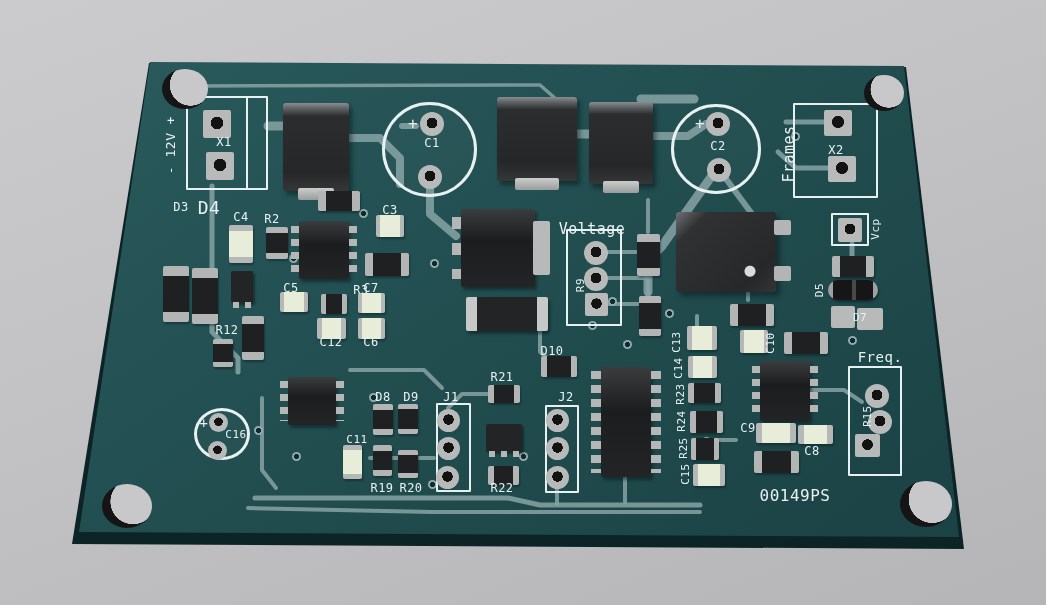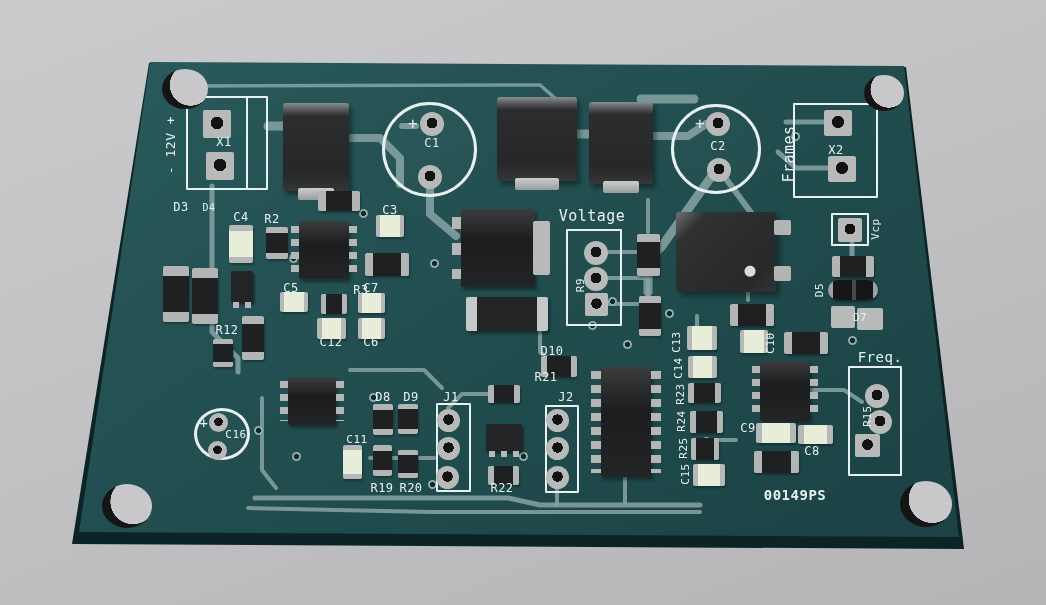--- a/index.html
+++ b/index.html
@@ -205,59 +205,59 @@
       <div class="via" style="left: 516px; top: 126px;"></div>
       <div class="via" style="left: 254px; top: 426px;"></div>
       <div class="via" style="left: 848px; top: 336px;"></div>
       <div class="mhole" style="left: 162px; top: 69px; width: 46px; height: 40px;"></div>
       <div class="mhole" style="left: 864px; top: 75px; width: 40px; height: 36px;"></div>
       <div class="mhole" style="left: 102px; top: 484px; width: 50px; height: 44px;"></div>
       <div class="mhole" style="left: 900px; top: 481px; width: 52px; height: 46px;"></div>
       <div class="lbl v" style="left: 170px; top: 145px; font-size: 13px;">- 12V +</div>
       <div class="lbl" style="left: 224px; top: 142px; font-size: 12px;">X1</div>
       <div class="lbl" style="left: 181px; top: 207px; font-size: 12px;">D3</div>
-      <div class="lbl" style="left: 209px; top: 207px; font-size: 10px;">D4</div>
+      <div class="lbl" style="left: 209px; top: 207px; font-size: 18px;">D4</div>
       <div class="lbl" style="left: 241px; top: 217px; font-size: 12px;">C4</div>
       <div class="lbl" style="left: 272px; top: 219px; font-size: 12px;">R2</div>
       <div class="lbl" style="left: 390px; top: 210px; font-size: 12px;">C3</div>
       <div class="lbl" style="left: 291px; top: 288px; font-size: 12px;">C5</div>
       <div class="lbl" style="left: 329px; top: 290px; font-size: 12px; margin-left: 32px;">R3</div>
       <div class="lbl" style="left: 371px; top: 288px; font-size: 12px;">C7</div>
       <div class="lbl" style="left: 331px; top: 342px; font-size: 12px;">C12</div>
       <div class="lbl" style="left: 371px; top: 342px; font-size: 12px;">C6</div>
       <div class="lbl" style="left: 227px; top: 330px; font-size: 12px;">R12</div>
       <div class="lbl" style="left: 413px; top: 123px; font-size: 16px;">+</div>
       <div class="lbl" style="left: 432px; top: 143px; font-size: 12px;">C1</div>
       <div class="lbl" style="left: 700px; top: 123px; font-size: 16px;">+</div>
       <div class="lbl" style="left: 718px; top: 146px; font-size: 12px;">C2</div>
       <div class="lbl v" style="left: 789px; top: 154px; font-size: 15px;">Frames</div>
       <div class="lbl" style="left: 836px; top: 150px; font-size: 12px;">X2</div>
       <div class="lbl v" style="left: 875px; top: 229px; font-size: 11px;">Vcp</div>
-      <div class="lbl" style="left: 592px; top: 216px; font-size: 15px;">Voltage</div>
+      <div class="lbl" style="left: 592px; top: 229px; font-size: 15px;">Voltage</div>
       <div class="lbl v" style="left: 580px; top: 285px; font-size: 11px;">R9</div>
       <div class="lbl v" style="left: 819px; top: 290px; font-size: 11px;">D5</div>
       <div class="lbl" style="left: 860px; top: 317px; font-size: 11px;">D7</div>
       <div class="lbl v" style="left: 770px; top: 343px; font-size: 11px;">C10</div>
       <div class="lbl v" style="left: 676px; top: 342px; font-size: 11px;">C13</div>
       <div class="lbl v" style="left: 678px; top: 368px; font-size: 11px;">C14</div>
       <div class="lbl v" style="left: 680px; top: 394px; font-size: 11px;">R23</div>
       <div class="lbl v" style="left: 681px; top: 421px; font-size: 11px;">R24</div>
       <div class="lbl v" style="left: 683px; top: 448px; font-size: 11px;">R25</div>
       <div class="lbl v" style="left: 685px; top: 474px; font-size: 11px;">C15</div>
       <div class="lbl" style="left: 748px; top: 428px; font-size: 12px;">C9</div>
       <div class="lbl" style="left: 812px; top: 451px; font-size: 12px;">C8</div>
       <div class="lbl" style="left: 552px; top: 351px; font-size: 12px;">D10</div>
-      <div class="lbl" style="left: 502px; top: 377px; font-size: 12px; margin-left: 44px;">R21</div>
+      <div class="lbl" style="left: 502px; top: 377px; font-size: 12px;">R21</div>
       <div class="lbl" style="left: 451px; top: 397px; font-size: 12px;">J1</div>
       <div class="lbl" style="left: 566px; top: 397px; font-size: 12px;">J2</div>
       <div class="lbl" style="left: 502px; top: 488px; font-size: 12px;">R22</div>
       <div class="lbl" style="left: 204px; top: 423px; font-size: 14px;">+</div>
       <div class="lbl" style="left: 236px; top: 434px; font-size: 11px;">C16</div>
       <div class="lbl" style="left: 357px; top: 439px; font-size: 11px;">C11</div>
       <div class="lbl" style="left: 383px; top: 397px; font-size: 12px;">D8</div>
       <div class="lbl" style="left: 411px; top: 397px; font-size: 12px;">D9</div>
       <div class="lbl" style="left: 382px; top: 488px; font-size: 12px;">R19</div>
       <div class="lbl" style="left: 411px; top: 488px; font-size: 12px;">R20</div>
       <div class="lbl" style="left: 880px; top: 357px; font-size: 14px;">Freq.</div>
       <div class="lbl v" style="left: 867px; top: 416px; font-size: 11px;">R15</div>
-      <div class="lbl" style="left: 795px; top: 495px; font-size: 14px; font-weight: bold;">00149PS</div>
+      <div class="lbl" style="left: 795px; top: 495px; font-size: 16px;">00149PS</div>
     </div>
 </div>
 
 </body></html>

